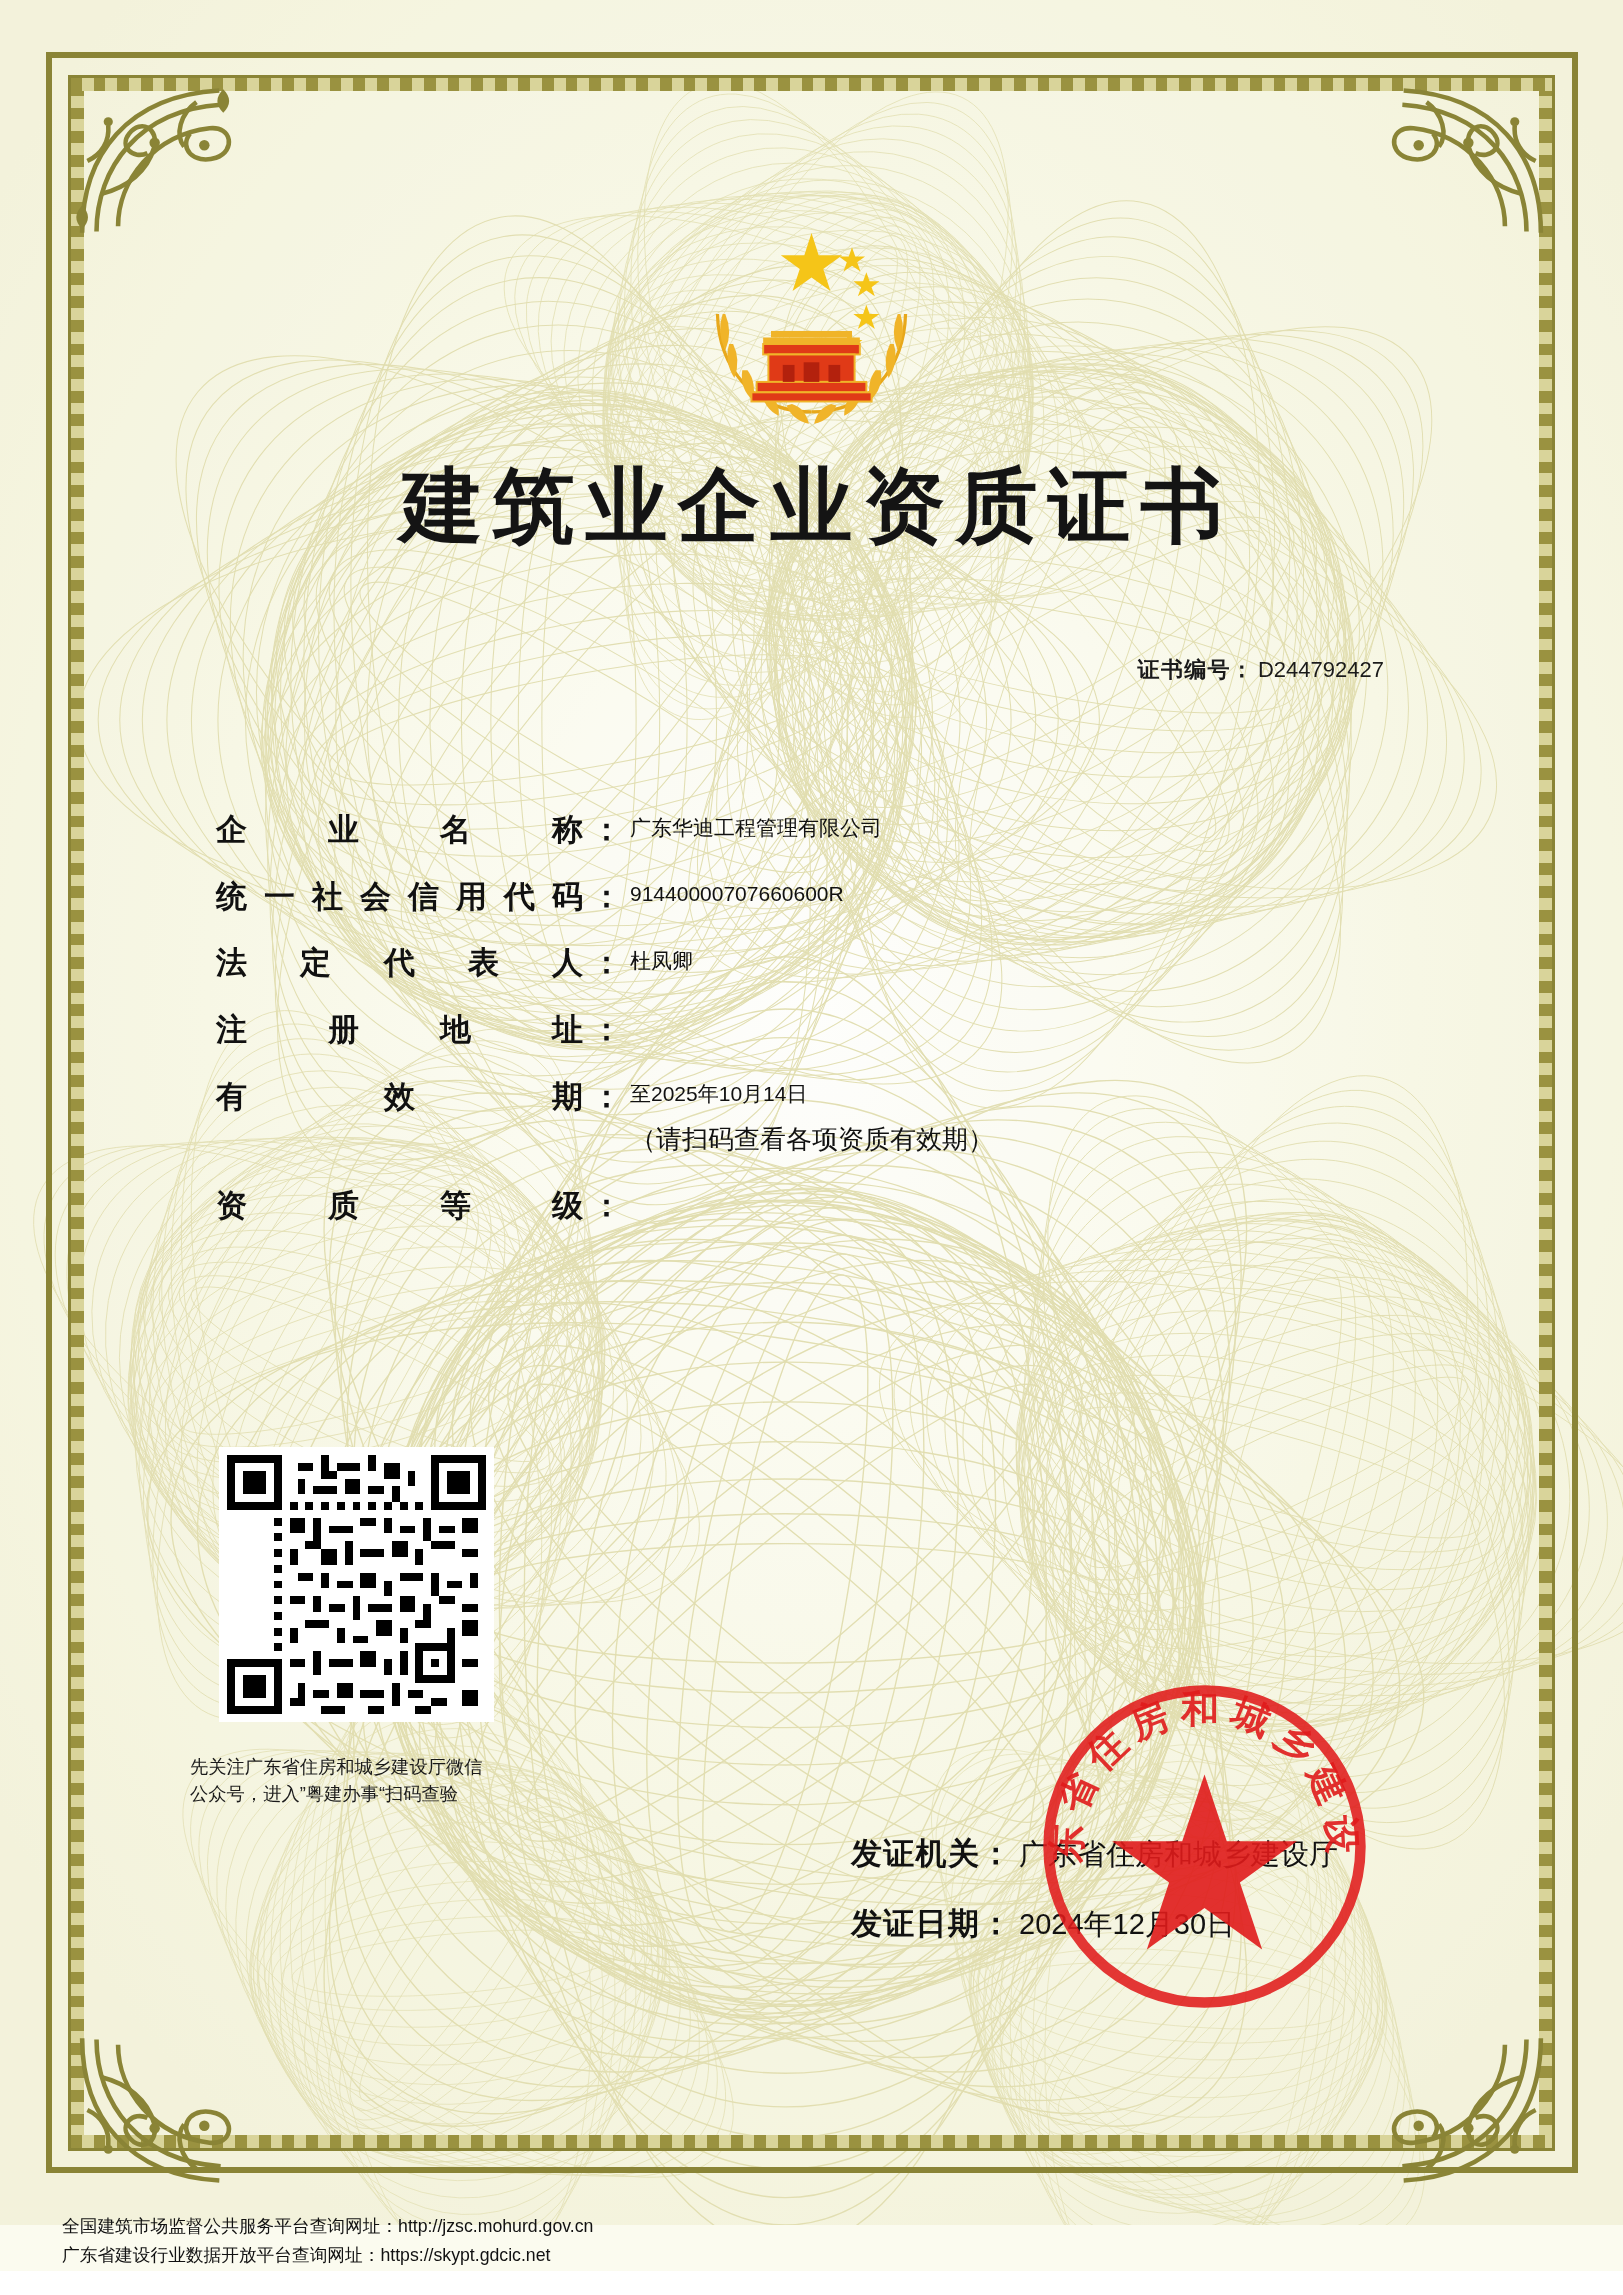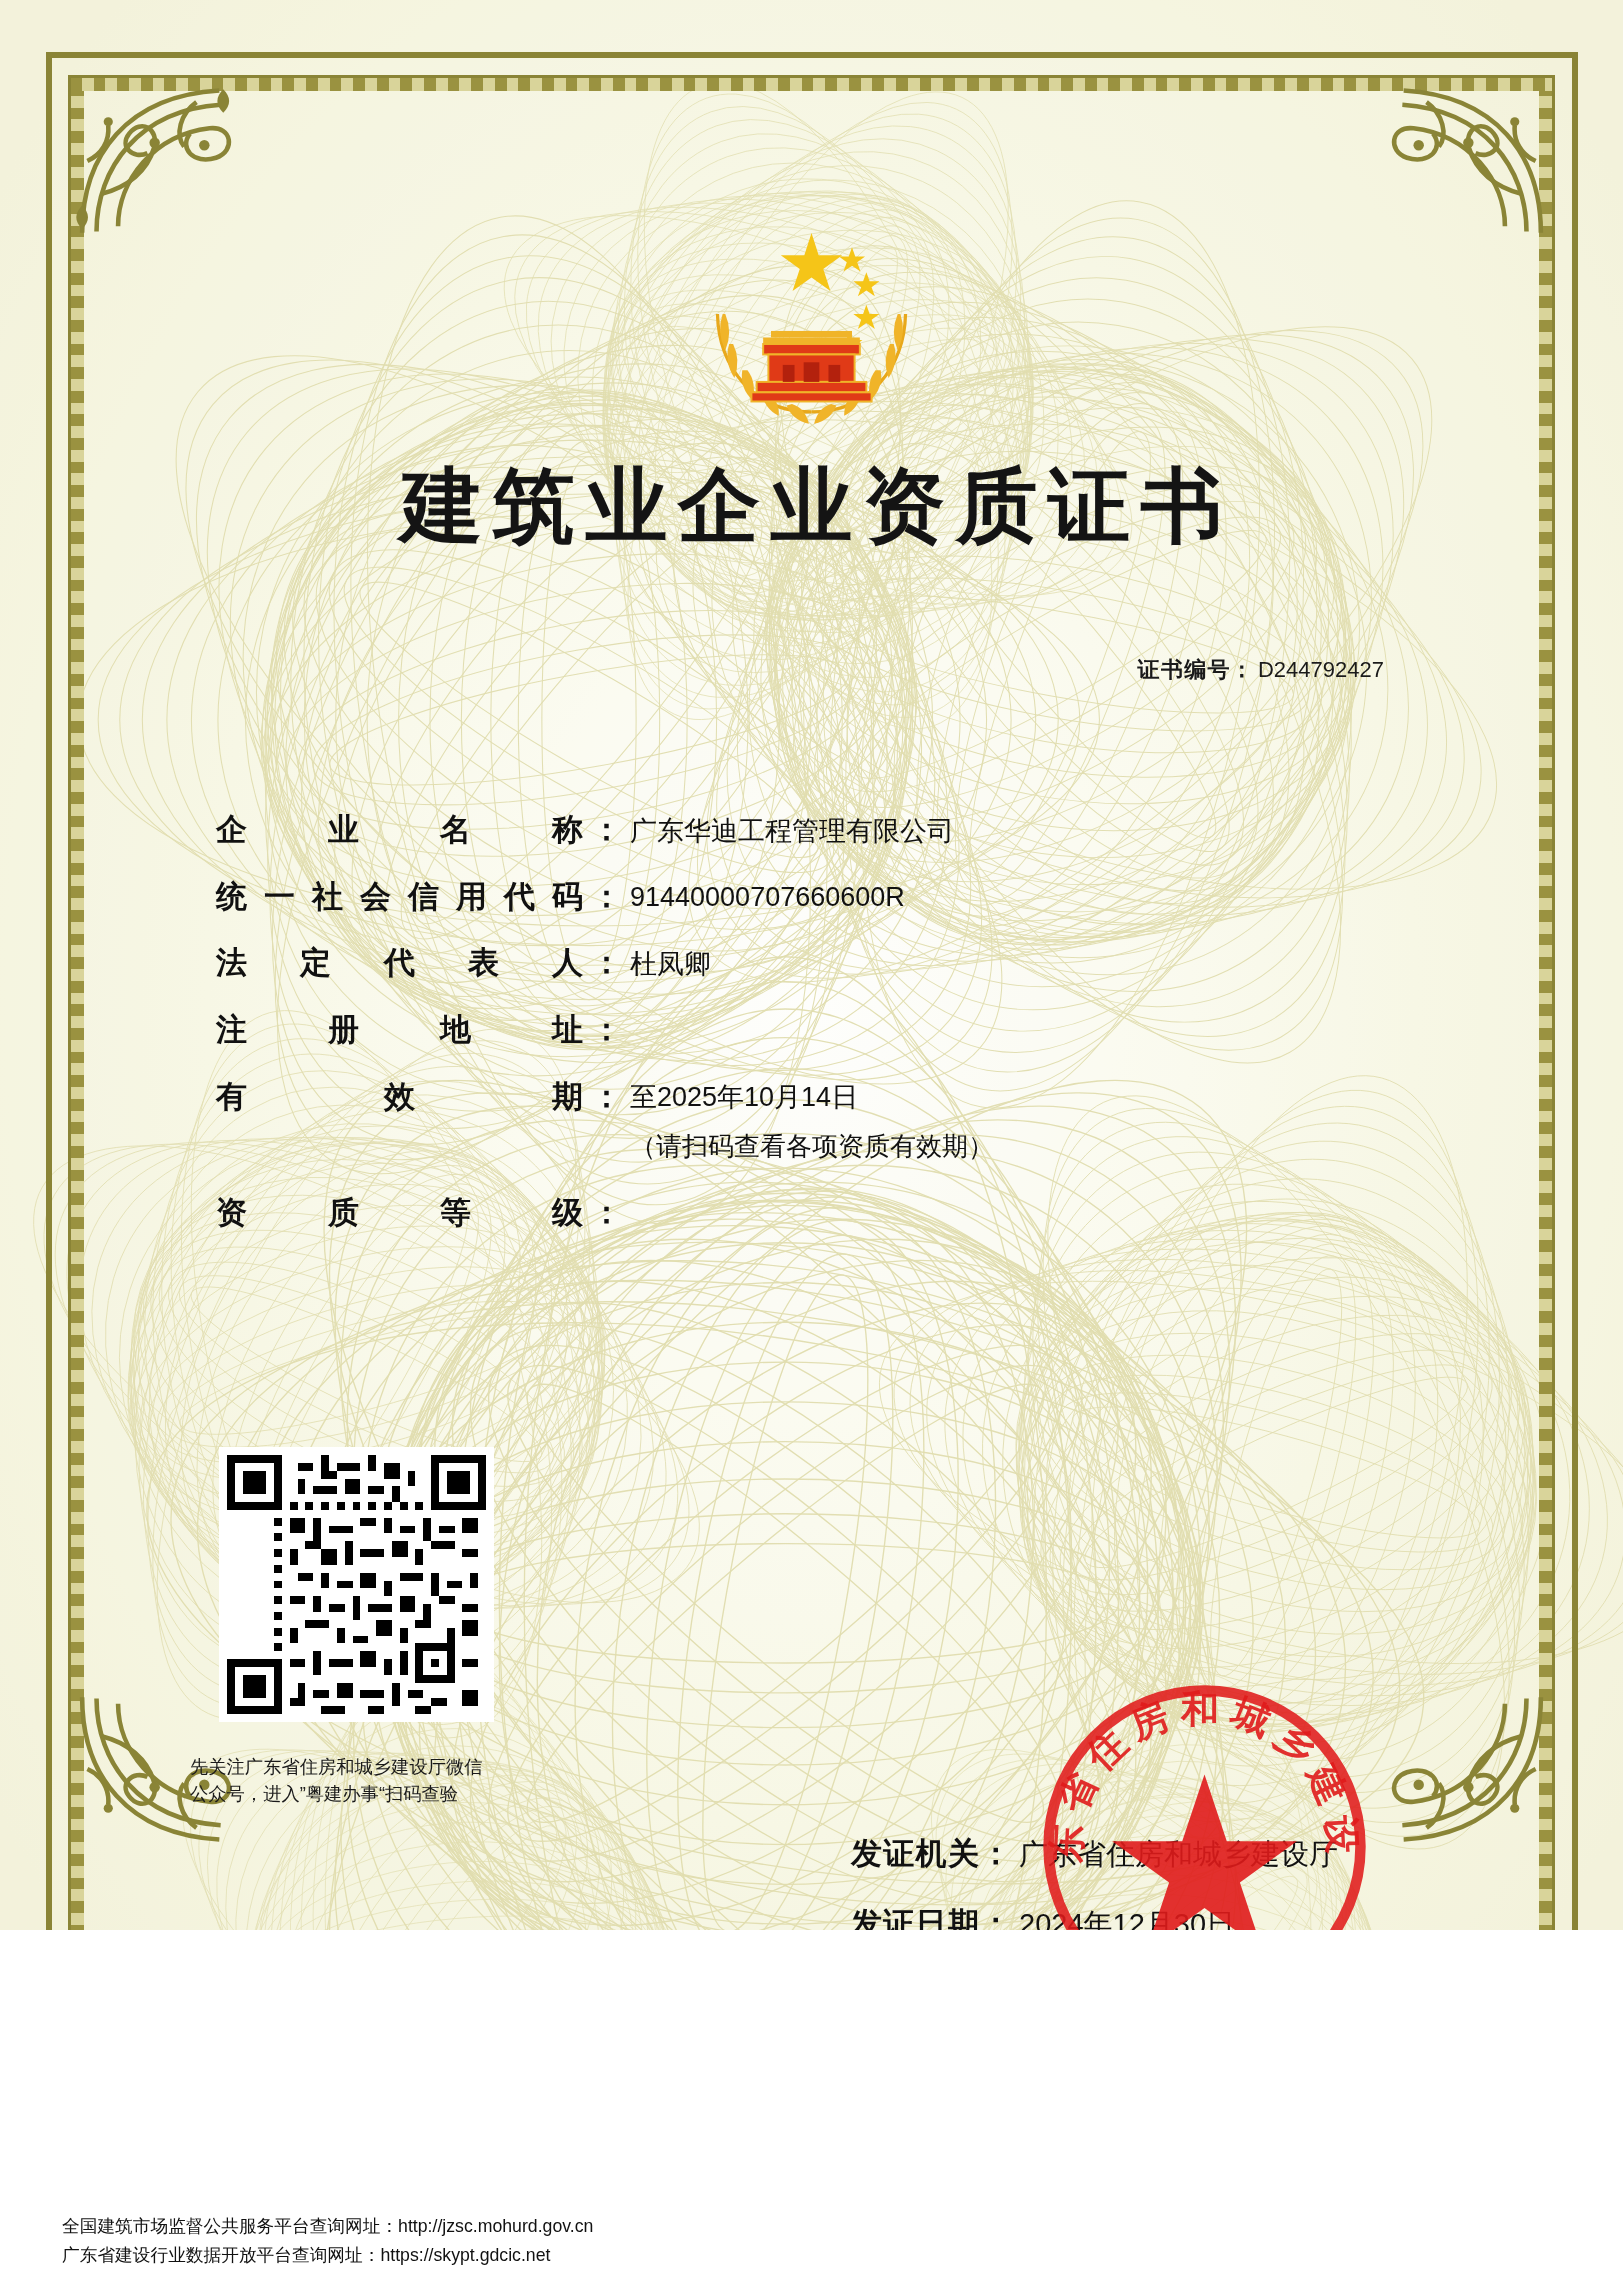--- a/index.html
+++ b/index.html
@@ -13,21 +13,21 @@
     font-family: "Liberation Sans", "DejaVu Sans", sans-serif;
     position: relative;
     overflow: hidden;
   }
 
   
   .certificate {
     position: absolute;
     left: 0; top: 0;
     width: 1623px;
-    height: 1930px;
+    height: 2271px;
     background: #fbfbef;
     overflow: hidden;
   }
 
   
   .guilloche {
     position: absolute;
     left: 0; top: 0;
     width: 1623px; height: 2225px;
     opacity: 0.85;
@@ -127,21 +127,21 @@
     line-height: 1.15;
   }
   .field-colon {
     flex: 0 0 17px;
     font-size: 31px;
     font-weight: bold;
     color: #111;
     line-height: 1.15;
   }
   .field-value {
-    font-size: 27px;
+    font-size: 21px;
     color: #111;
     line-height: 1.22;
     padding-top: 2.6px;
     white-space: pre-wrap;
   }
   .field-sub {
     font-size: 26px;
     color: #111;
     margin-top: 15px;
   }

